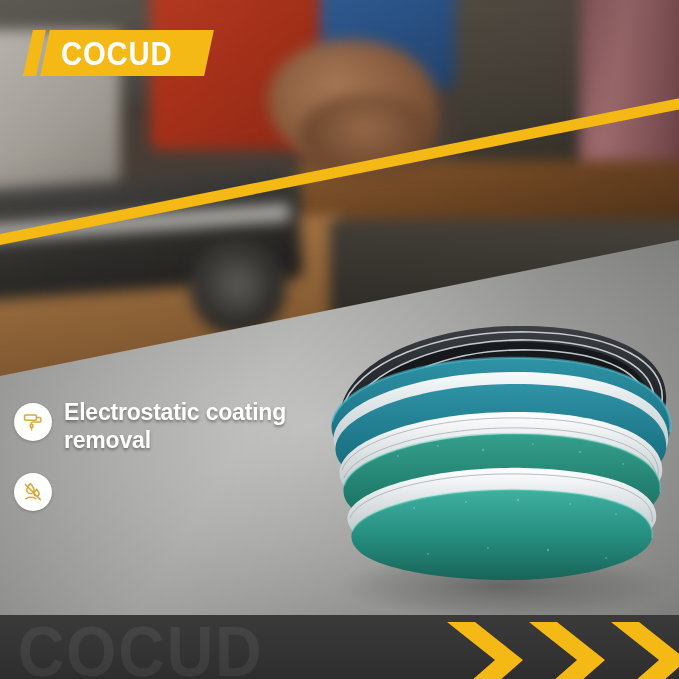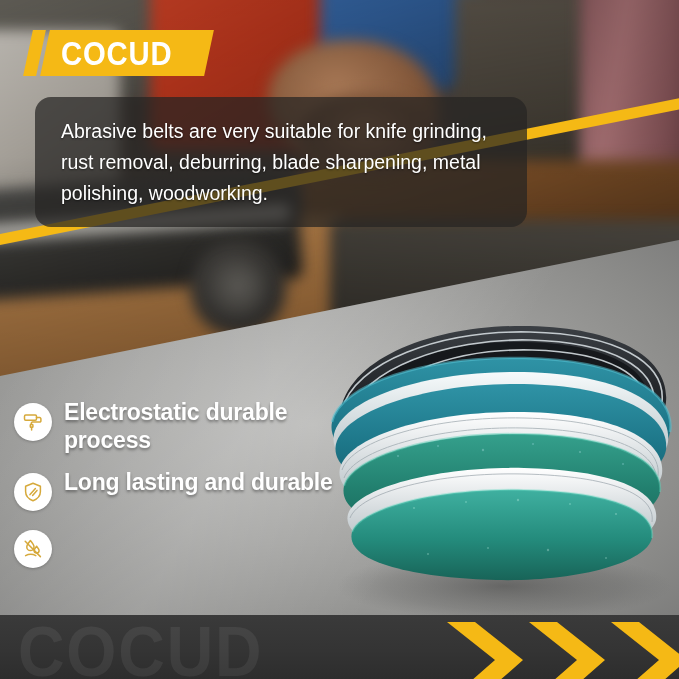--- a/index.html
+++ b/index.html
@@ -283,23 +283,20 @@
   <div class="lower-sheen"></div>
   <div class="divider"></div>
 
   <div class="logo-wrap">
     <div class="logo-slash"></div>
     <div class="logo-plate">
       <span class="logo-text">COCUD</span>
     </div>
   </div>
 
-  <div class="desc-card">
-    <p class="desc-text">Abrasive belts are very suitable for knife grinding, rust removal, deburring, blade sharpening, metal polishing, woodworking.</p>
-  </div>
 
   <div class="product">
     <svg width="361" height="310" viewBox="0 0 361 310">
       <defs>
         <linearGradient id="blkBelt" x1="0" y1="0" x2="0" y2="1">
           <stop offset="0%" stop-color="#3b3f44"></stop>
           <stop offset="45%" stop-color="#23262a"></stop>
           <stop offset="100%" stop-color="#15171a"></stop>
         </linearGradient>
         <linearGradient id="tealA" x1="0" y1="0" x2="0" y2="1">
@@ -408,33 +405,23 @@
 
     <div class="feature">
       <span class="f-icon">
         <svg width="24" height="24" viewBox="0 0 24 24" fill="none" stroke="#D6A93B" stroke-width="1.5" stroke-linecap="round" stroke-linejoin="round">
           <rect x="3.5" y="5" width="12" height="5.2" rx="1.2"></rect>
           <path d="M15.5 7.6h3.2a1.2 1.2 0 0 1 1.2 1.2v2.1a1.2 1.2 0 0 1-1.2 1.2h-7.3a1.1 1.1 0 0 0-1.1 1.1v1.3"></path>
           <rect x="9.3" y="14.6" width="2.6" height="2.7" rx="0.6"></rect>
           <path d="M10.6 17.3V20"></path>
         </svg>
       </span>
-      <span class="f-label">Electrostatic durable process</span>
+      <span class="f-label">Electrostatic coating removal</span>
     </div>
 
-    <div class="feature">
-      <span class="f-icon">
-        <svg width="24" height="24" viewBox="0 0 24 24" fill="none" stroke="#D6A93B" stroke-width="1.5" stroke-linecap="round" stroke-linejoin="round">
-          <path d="M12 3.2 4.6 6.2v5.4c0 4.2 3 7.5 7.4 9.2 4.4-1.7 7.4-5 7.4-9.2V6.2L12 3.2Z"></path>
-          <path d="M9 14.6 14.4 8.6"></path>
-          <path d="M11.6 15.4 16 10.4"></path>
-        </svg>
-      </span>
-      <span class="f-label">Long lasting and durable</span>
-    </div>
 
     <div class="feature">
       <span class="f-icon">
         <svg width="24" height="24" viewBox="0 0 24 24" fill="none" stroke="#D6A93B" stroke-width="1.5" stroke-linecap="round" stroke-linejoin="round">
           <path d="M9.4 3.6c2 2.4 3.6 4.4 3.6 6.3a3.6 3.6 0 0 1-7.2 0c0-1.9 1.6-3.9 3.6-6.3Z"></path>
           <path d="M15.6 9.2c1.4 1.7 2.5 3.1 2.5 4.4a2.5 2.5 0 0 1-5 0c0-1.3 1.1-2.7 2.5-4.4Z"></path>
           <path d="M4.6 18.6c1.7-.9 3.4-1.3 5.1-1.3 1.7 0 3.4.4 5.1 1.3"></path>
           <path d="M4.2 4.2 19.4 19.6"></path>
         </svg>
       </span>

